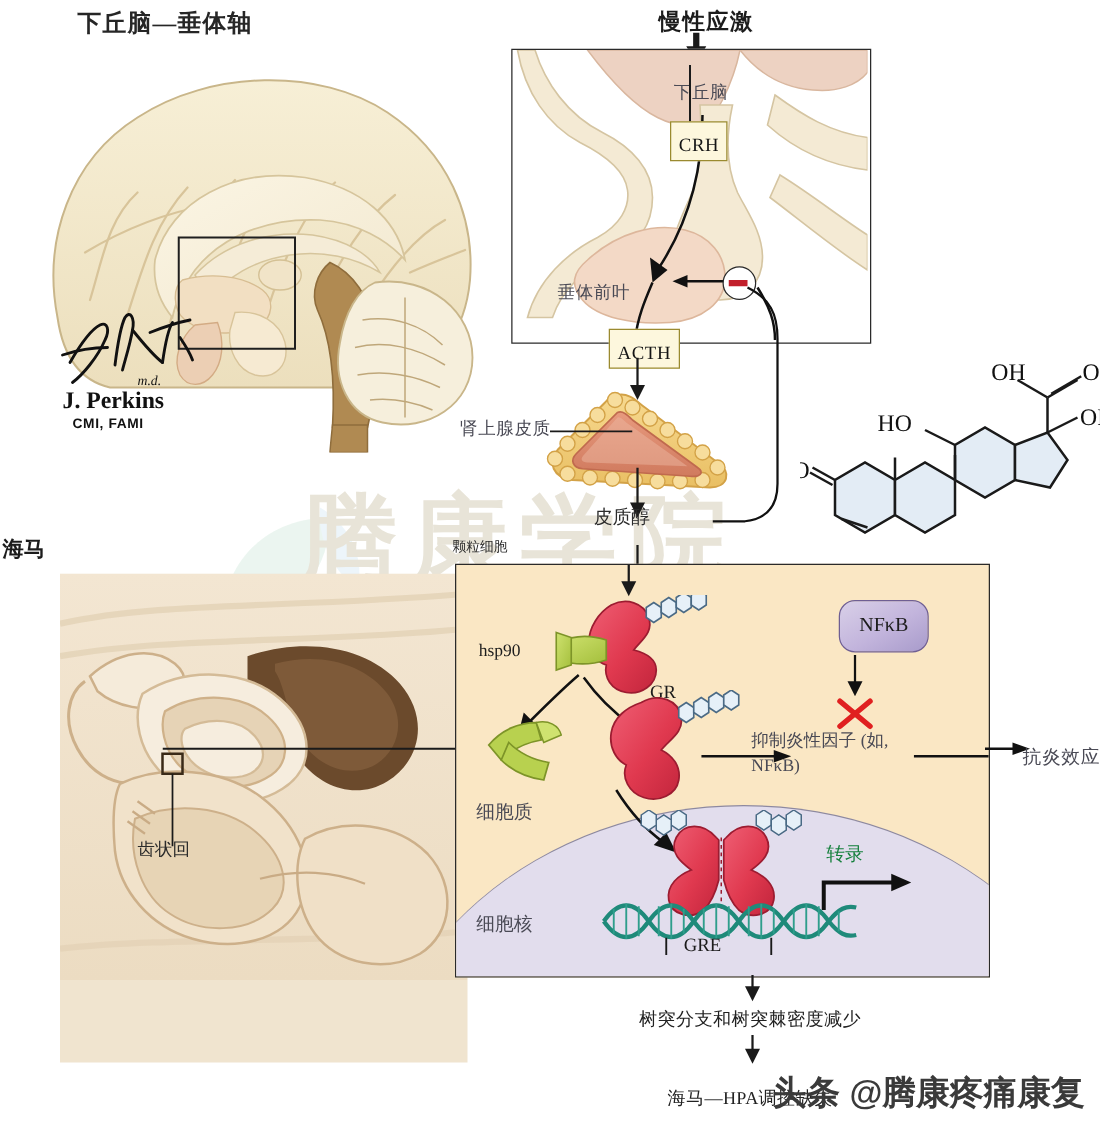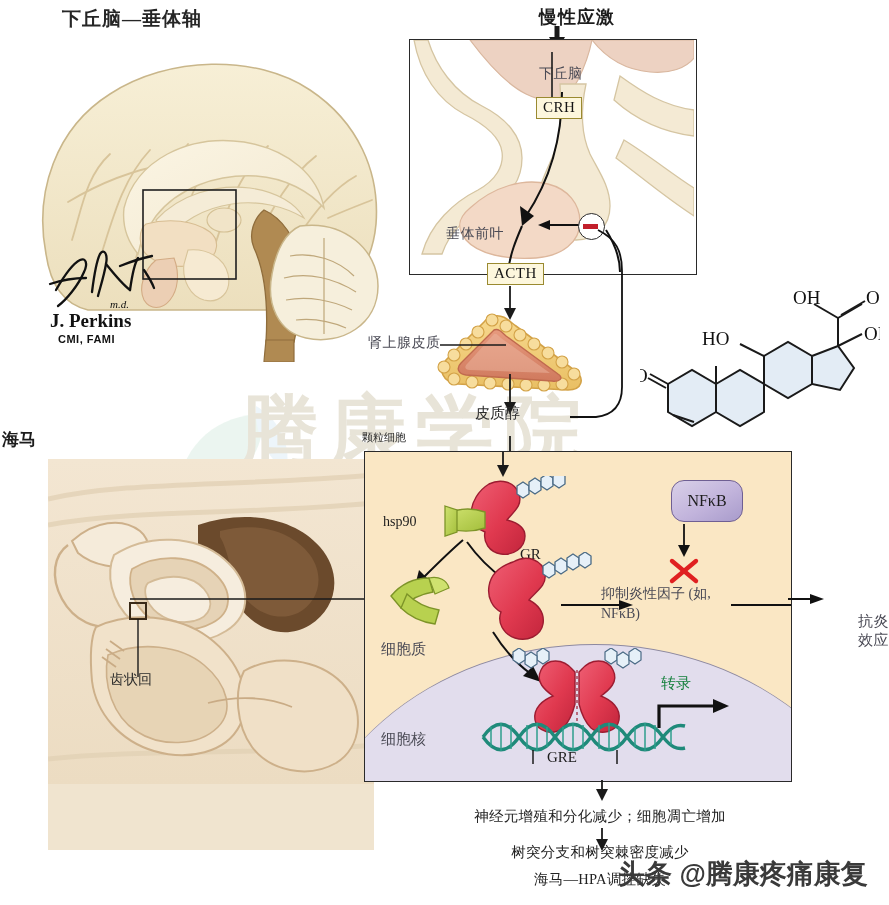--- a/index.html
+++ b/index.html
@@ -68,21 +68,20 @@
     font-weight: bold;
     letter-spacing: 1px;
     color: #262626;
   }
   .title-stress {
     left: 527px; top: 5px;
     font-size: 18px;
     font-weight: bold;
     color: #1c1c1c;
     letter-spacing: 1px;
-    margin-left: 12px;
   }
   .label-hippo {
     left: 2px; top: 428px;
     font-size: 17px;
     font-weight: bold;
     color: #1c1c1c;
   }
   .lbl { font-size: 14px; color: #4a4a55; letter-spacing: .5px; }
   .lbl-dark { font-size: 14px; color: #2b2b2b; }
 
@@ -132,21 +131,21 @@
     overflow: hidden;
   }
 
   
   .tag {
     position: absolute;
     background: #fdf7dd;
     border: 1.2px solid #9a8a30;
     font-size: 15px;
     letter-spacing: .5px;
-    padding: 1px 6px 2px 6px;
+    padding: 11px 6px 2px 6px;
     color: #151515;
     font-family: "Liberation Serif", serif;
   }
 
   .neg-circle {
     left: 578px; top: 213px;
     width: 25px; height: 25px;
     border-radius: 50%;
     background: #ffffff;
     border: 1.4px solid #2a2a2a;
@@ -620,29 +619,28 @@
   <svg style="position:absolute;left:290px;top:242px;" width="82" height="38">
     <path d="M4 34 L4 12 L62 12" fill="none" stroke="#111" stroke-width="3.2"></path>
     <polygon points="74,12 58,5 58,19" fill="#111"></polygon>
   </svg>
 </div>
 
 <svg class="abs" style="left:788px; top:592px;" width="38" height="14">
   <line x1="0" y1="7" x2="26" y2="7" stroke="#111" stroke-width="2"></line>
   <polygon points="36,7 22,2 22,12" fill="#111"></polygon>
 </svg>
-<div class="abs lbl" style="left:818px; top:612px; font-size:15px;margin-left:40px;">抗炎效应</div>
+<div class="abs lbl" style="left:818px; top:596px; font-size:15px;">抗炎效应</div>
 
 <svg class="abs" style="left:592px; top:780px;" width="20" height="22">
   <line x1="10" y1="0" x2="10" y2="12" stroke="#1a1a1a" stroke-width="1.8"></line>
   <polygon points="10,21 4,9 16,9" fill="#1a1a1a"></polygon>
 </svg>
 
 <div class="abs bottom-text" style="left:400px; top:789px; width:400px;">
-  <div>神经元增殖和分化减少；细胞凋亡增加</div>
   <div>树突分支和树突棘密度减少</div>
 </div>
 
 <svg class="abs" style="left:592px; top:828px;" width="20" height="24">
   <line x1="10" y1="0" x2="10" y2="14" stroke="#1a1a1a" stroke-width="1.8"></line>
   <polygon points="10,23 4,11 16,11" fill="#1a1a1a"></polygon>
 </svg>
 
 <div class="abs bottom-text" style="left:400px; top:852px; width:400px;">
   <div>海马—HPA调控缺失</div>

